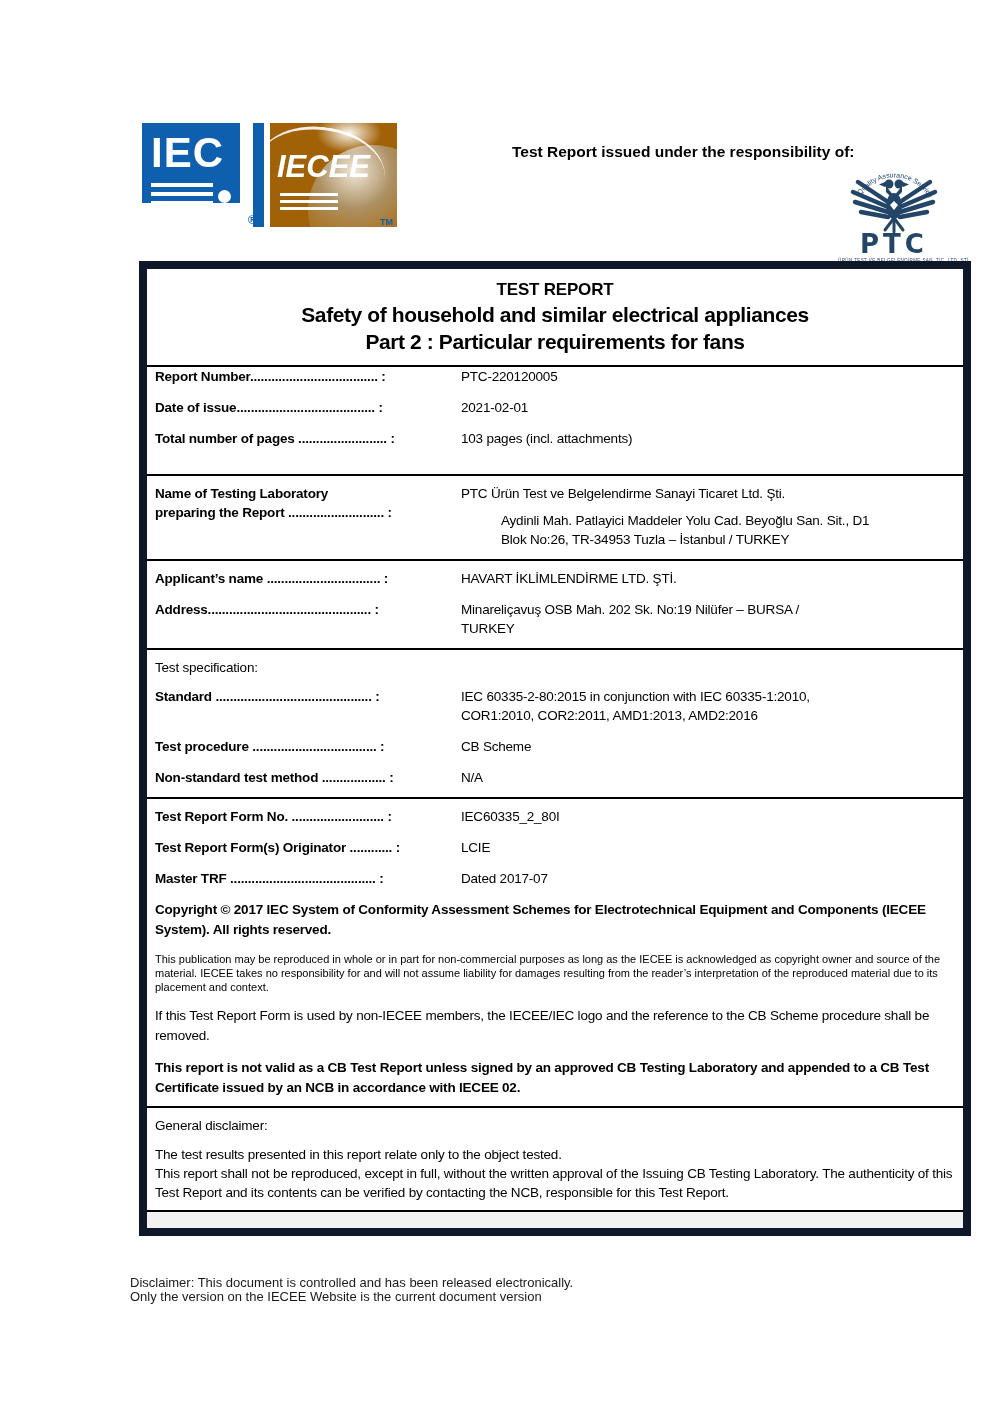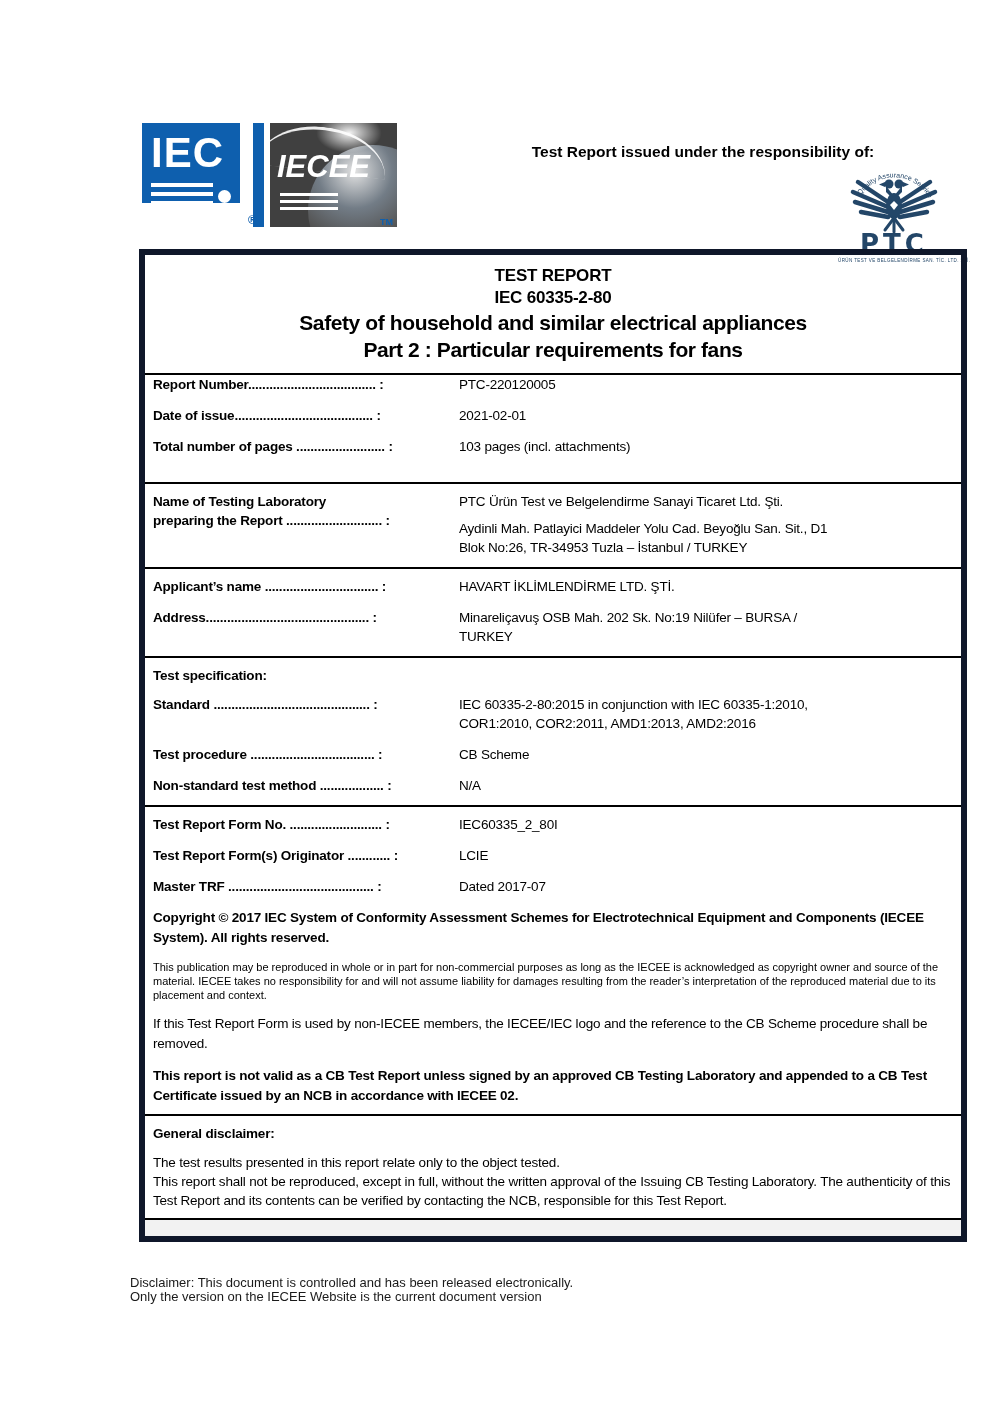--- a/index.html
+++ b/index.html
@@ -7,62 +7,62 @@
         font-family:"Liberation Sans",sans-serif;color:#000;overflow:hidden;}
 
   
   .iec-logo{position:absolute;left:142px;top:123px;width:400px;height:118px;}
   .iec-sq{position:absolute;left:0;top:0;width:98px;height:80px;background:#0e5fae;}
   .iec-txt{color:#fff;font-weight:bold;font-size:42px;line-height:44px;margin:8px 0 0 9px;letter-spacing:1px;}
   .iec-lines{position:relative;margin:8px 0 0 9px;width:80px;}
   .iec-lines i{display:block;height:4px;background:#fff;width:62px;margin-bottom:5px;}
   .iec-lines .dot{position:absolute;right:0;top:7px;width:13px;height:13px;border-radius:50%;background:#fff;}
   .iec-stripe{position:absolute;left:111px;top:0;width:11px;height:104px;background:#0e5fae;}
-  .iecee-sq{position:absolute;left:128px;top:0;width:127px;height:104px;background:#404040;overflow:hidden;}
+  .iecee-sq{position:absolute;left:128px;top:0;width:127px;height:104px;background:#a16207;overflow:hidden;}
   .globe{position:absolute;left:38px;top:22px;width:130px;height:130px;border-radius:50%;
          background:radial-gradient(circle at 36% 20%, rgba(255,255,255,.85), rgba(190,215,240,.4) 28%, rgba(255,255,255,.1) 52%, rgba(255,255,255,0) 68%);}
   .glow{position:absolute;left:46px;top:-10px;width:66px;height:40px;border-radius:50%;
         background:radial-gradient(ellipse, rgba(255,255,255,.95), rgba(255,255,255,0) 70%);}
   .swoosh{position:absolute;left:-12px;top:4px;width:130px;height:42px;
           border-top:3px solid rgba(255,255,255,.9);border-radius:50%/100% 100% 0 0;transform:rotate(7deg);}
   .iecee-txt{position:absolute;left:7px;top:26px;color:#fff;font-weight:bold;font-style:italic;
              font-size:31px;letter-spacing:0px;}
   .iecee-lines{position:absolute;left:10px;bottom:13px;}
   .iecee-lines i{display:block;height:3px;background:#fff;width:58px;margin-bottom:4px;}
   .reg{position:absolute;left:106px;top:90px;font-size:12px;color:#0e5fae;font-weight:bold;}
   .tm{position:absolute;left:238px;top:94px;font-size:9px;color:#0e5fae;font-weight:bold;}
 
   
-  .resp-text{position:absolute;left:512px;top:143px;width:382px;text-align:center;
+  .resp-text{position:absolute;left:512px;top:143px;width:382px;text-align:left;
              font-weight:bold;font-size:15.5px;}
 
   
   .ptc-logo{position:absolute;left:838px;top:158px;width:112px;text-align:center;color:#234668;}
   .ptc-logo svg{display:block;margin:0 auto;}
   .ptc-name{font-weight:bold;font-size:26px;line-height:24px;letter-spacing:4px;
             font-family:"DejaVu Sans",sans-serif;margin-top:-4px;}
   .ptc-sub{font-size:4.5px;letter-spacing:.4px;margin-top:2px;white-space:nowrap;}
 
   
-  .report-table{position:absolute;left:139px;top:249px;width:816px;border:6px solid #0f172a;
+  .report-table{position:absolute;left:139px;top:261px;width:816px;border:8px solid #0f172a;
                 font-size:13.5px;letter-spacing:-0.2px;}
   .sec{border-top:2px solid #000;padding:8px 8px;}
   .sec:first-child{border-top:none;}
   .title-sec{text-align:center;padding:10px 8px;}
   .t-sm{font-weight:bold;font-size:17px;line-height:22px;}
   .t-lg{font-weight:bold;font-size:21px;line-height:27px;letter-spacing:-0.4px;}
   .row{display:flex;margin-bottom:12px;}
   .row:last-child{margin-bottom:2px;}
   .lbl{flex:0 0 292px;font-weight:bold;line-height:19px;white-space:nowrap;overflow:hidden;}
   .lbl.wrap{white-space:normal;}
   .val{flex:1;padding-left:14px;line-height:19px;}
   .val .para{margin-bottom:8px;}
-  .val .para:last-child{margin-bottom:0;}
+  .val .para:last-child{margin-bottom:0;margin-left:40px;}
   .sec-report{padding:0 8px 24px 8px;}
-  .spec-heading{font-weight:bold;line-height:19px;margin-bottom:10px;}
+  .spec-heading{font-weight:normal;line-height:19px;margin-bottom:10px;}
   .p-block{line-height:20px;margin:12px 0 0 0;}
   .p-bold{font-weight:bold;}
   .p-small{font-size:11px;line-height:14px;letter-spacing:0;}
   .gray-row{height:16px;background:#f2f2f2;padding:0;}
   .gd-line{line-height:19px;}
 
   
   .footer{position:absolute;left:130px;top:1276px;font-size:13px;line-height:13.5px;color:#1a1a1a;}
 </style>
 </head>
@@ -130,21 +130,20 @@
       <path d="M52,43 l4,4 -4,5 -4,-5 z" fill="#ffffff"></path>
     </svg>
     <div class="ptc-name">PTC</div>
     <div class="ptc-sub">ÜRÜN TEST VE BELGELENDİRME SAN. TİC. LTD. ŞTİ.</div>
   </div>
 
   <div class="report-table">
 
     <div class="sec title-sec">
       <div class="t-sm">TEST REPORT</div>
-      <div class="t-sm">IEC 60335-2-80</div>
       <div class="t-lg">Safety of household and similar electrical appliances</div>
       <div class="t-lg">Part 2 : Particular requirements for fans</div>
     </div>
 
     <div class="sec sec-report">
       <div class="row">
         <div class="lbl">Report Number.................................... :</div>
         <div class="val">PTC-220120005</div>
       </div>
       <div class="row">

